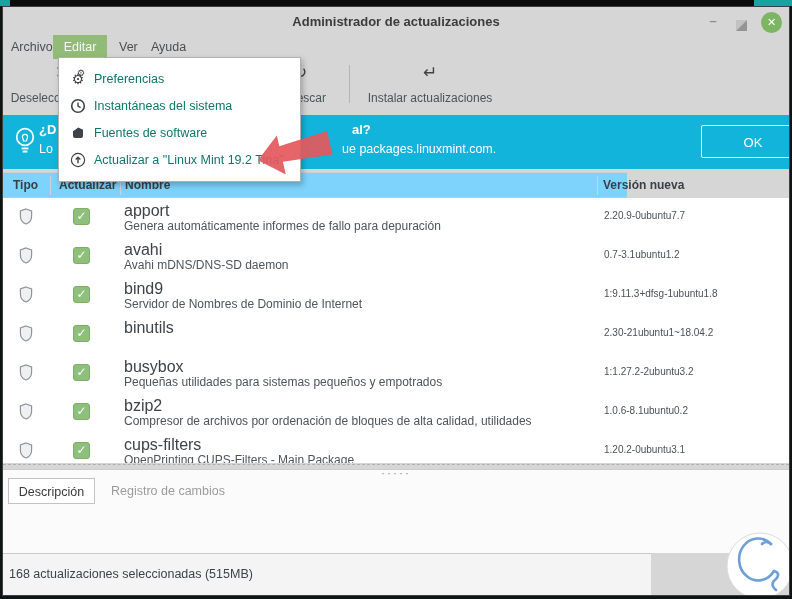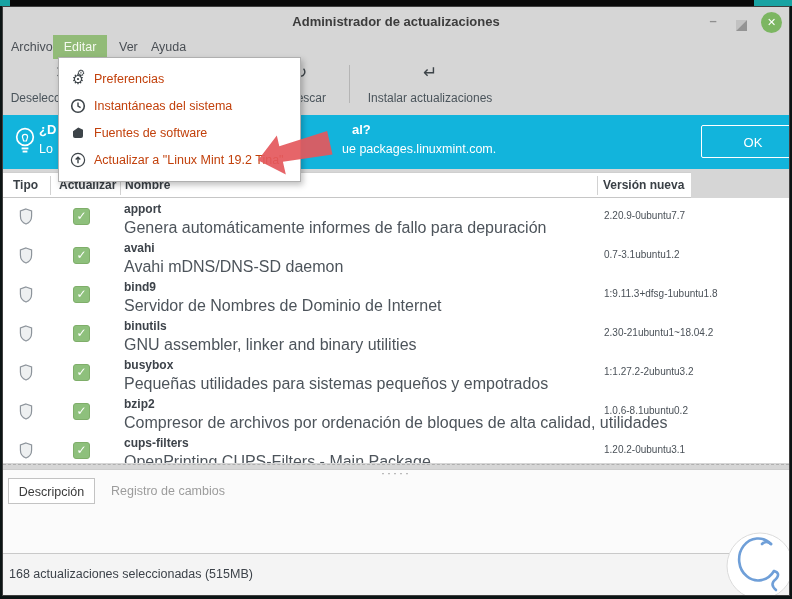--- a/index.html
+++ b/index.html
@@ -30,49 +30,49 @@
   .tb-refresh{left:232px;width:130px;}
   .tb-install{left:357px;width:140px;}
   .tool-sep{left:346px;top:58px;width:1px;height:38px;background:#b5b5b5;}
   
   .infobar{left:0;top:108px;width:786px;height:54px;background:var(--infobar_cyan,#12b4dc);color:#fff;}
   .ib-frag{position:absolute;font-size:12.5px;white-space:nowrap;}
   .ib-b{font-weight:bold;font-size:13px;}
   .ok-btn{position:absolute;left:698px;top:10px;width:104px;height:33px;border:1px solid #fff;border-radius:2px;
           color:#fff;font-size:13px;text-align:center;line-height:33px;box-sizing:border-box;}
   
-  .thead{left:0;top:165px;width:688px;height:26px;background:#ffffff;border-top:1px solid #cfcfcf;border-bottom:1px solid #c6c6c6;box-sizing:border-box;}
+  .thead{left:0;top:165px;width:624px;height:26px;background:#7dd3fc;border-top:1px solid #cfcfcf;border-bottom:1px solid #c6c6c6;box-sizing:border-box;}
   .th{position:absolute;top:5px;font-size:12px;font-weight:bold;color:#3a4046;white-space:nowrap;}
   .th-sep{position:absolute;top:3px;width:1px;height:19px;background:#d2d2d2;}
   .rows-wrap{left:0;top:191px;width:786px;height:265px;background:#fff;overflow:hidden;}
   .row{position:relative;width:786px;height:39px;background:#fff;}
   .row-shield{position:absolute;left:16px;top:10px;}
   .row-check{position:absolute;left:70px;top:10px;width:17px;height:17px;background:var(--checkbox_green,#8ec07c);
              border:1px solid #7fae6a;border-radius:3px;box-sizing:border-box;}
   .row-check::after{content:"✓";position:absolute;left:0;top:0;width:15px;height:15px;color:#fff;font-size:12px;
              font-weight:bold;text-align:center;line-height:15px;}
-  .row-name{position:absolute;left:121px;top:4px;font-size:12px;font-weight:bold;color:#3d434a;white-space:nowrap;}
-  .row-desc{position:absolute;left:121px;top:21px;font-size:16px;color:#4d545b;white-space:nowrap;}
+  .row-name{position:absolute;left:121px;top:4px;font-size:16px;font-weight:normal;color:#3d434a;white-space:nowrap;}
+  .row-desc{position:absolute;left:121px;top:21px;font-size:12px;color:#4d545b;white-space:nowrap;}
   .row-ver{position:absolute;left:601px;top:12px;font-size:10px;color:#4a5158;white-space:nowrap;}
   .splitter{left:0;top:457px;width:786px;height:0;border-top:1px dashed #b0b0b0;}
   
   .bottom-white{left:0;top:462px;width:786px;height:84px;background:#fbfbfb;border-top:1px solid #cdcdcd;box-sizing:border-box;}
   .grip{position:absolute;left:0;top:-2px;width:100%;text-align:center;color:#8f8f8f;font-size:12px;letter-spacing:2px;line-height:10px;}
   .tab{position:absolute;top:8px;height:26px;line-height:26px;font-size:12.5px;white-space:nowrap;box-sizing:border-box;}
   .tab-active{left:5px;width:87px;text-align:center;background:#fff;border:1px solid #c3c3c3;color:#3a3a3a;}
   .tab-idle{left:92px;padding:0 16px;color:#9c9c9c;}
-  .statusbar{left:0;top:546px;width:786px;height:42px;background:#f4f4f4;border-top:1px solid #c9c9c9;box-sizing:border-box;}
+  .statusbar{left:0;top:546px;width:648px;height:42px;background:#f4f4f4;border-top:1px solid #c9c9c9;box-sizing:border-box;}
   .status-text{position:absolute;left:6px;top:13px;font-size:12.5px;color:#3d434a;white-space:nowrap;}
   .watermark{left:722px;top:524px;width:70px;height:70px;z-index:40;}
   
   .menu-pop{left:55px;top:50px;width:243px;height:125px;background:#fff;border:1px solid #b0b0b0;
             box-shadow:2px 3px 6px rgba(0,0,0,.25);box-sizing:border-box;padding-top:7px;z-index:20;}
   .menu-item{position:relative;height:27px;padding-left:10px;display:flex;align-items:center;}
   .mi-icon{width:18px;height:18px;margin-right:7px;display:flex;align-items:center;justify-content:center;color:#3d4449;}
-  .mi-label{font-size:12.5px;color:#c2410c;white-space:nowrap;}
+  .mi-label{font-size:12.5px;color:#0f766e;white-space:nowrap;}
   .gear-big{font-size:14px;line-height:14px;} .gear-small{font-size:9px;line-height:9px;position:absolute;left:18px;top:4px;}
   .arrow-annot{left:252px;top:120px;width:78px;height:50px;z-index:30;transform:rotate(-13deg);}
 </style>
 </head>
 <body>
 
 <div class="stage">
   <div class="abs top-strip"></div>
   <div class="abs teal-a"></div>
   <div class="abs teal-b"></div>
@@ -172,21 +172,20 @@
   </div>
 
   <div class="row">
     <span class="row-shield">
       <svg width="14" height="17" viewBox="0 0 14 17">
         <path d="M7 1 L12.6 3 V8 C12.6 12 10.3 14.8 7 16 C3.7 14.8 1.4 12 1.4 8 V3 Z" fill="#eef0f1" stroke="#8d949b" stroke-width="1.2"></path>
       </svg>
     </span>
     <span class="row-check"></span>
     <span class="row-name">binutils</span>
-    <span class="row-desc">GNU assembler, linker and binary utilities</span>
     <span class="row-ver">2.30-21ubuntu1~18.04.2</span>
   </div>
 
   <div class="row">
     <span class="row-shield">
       <svg width="14" height="17" viewBox="0 0 14 17">
         <path d="M7 1 L12.6 3 V8 C12.6 12 10.3 14.8 7 16 C3.7 14.8 1.4 12 1.4 8 V3 Z" fill="#eef0f1" stroke="#8d949b" stroke-width="1.2"></path>
       </svg>
     </span>
     <span class="row-check"></span>

